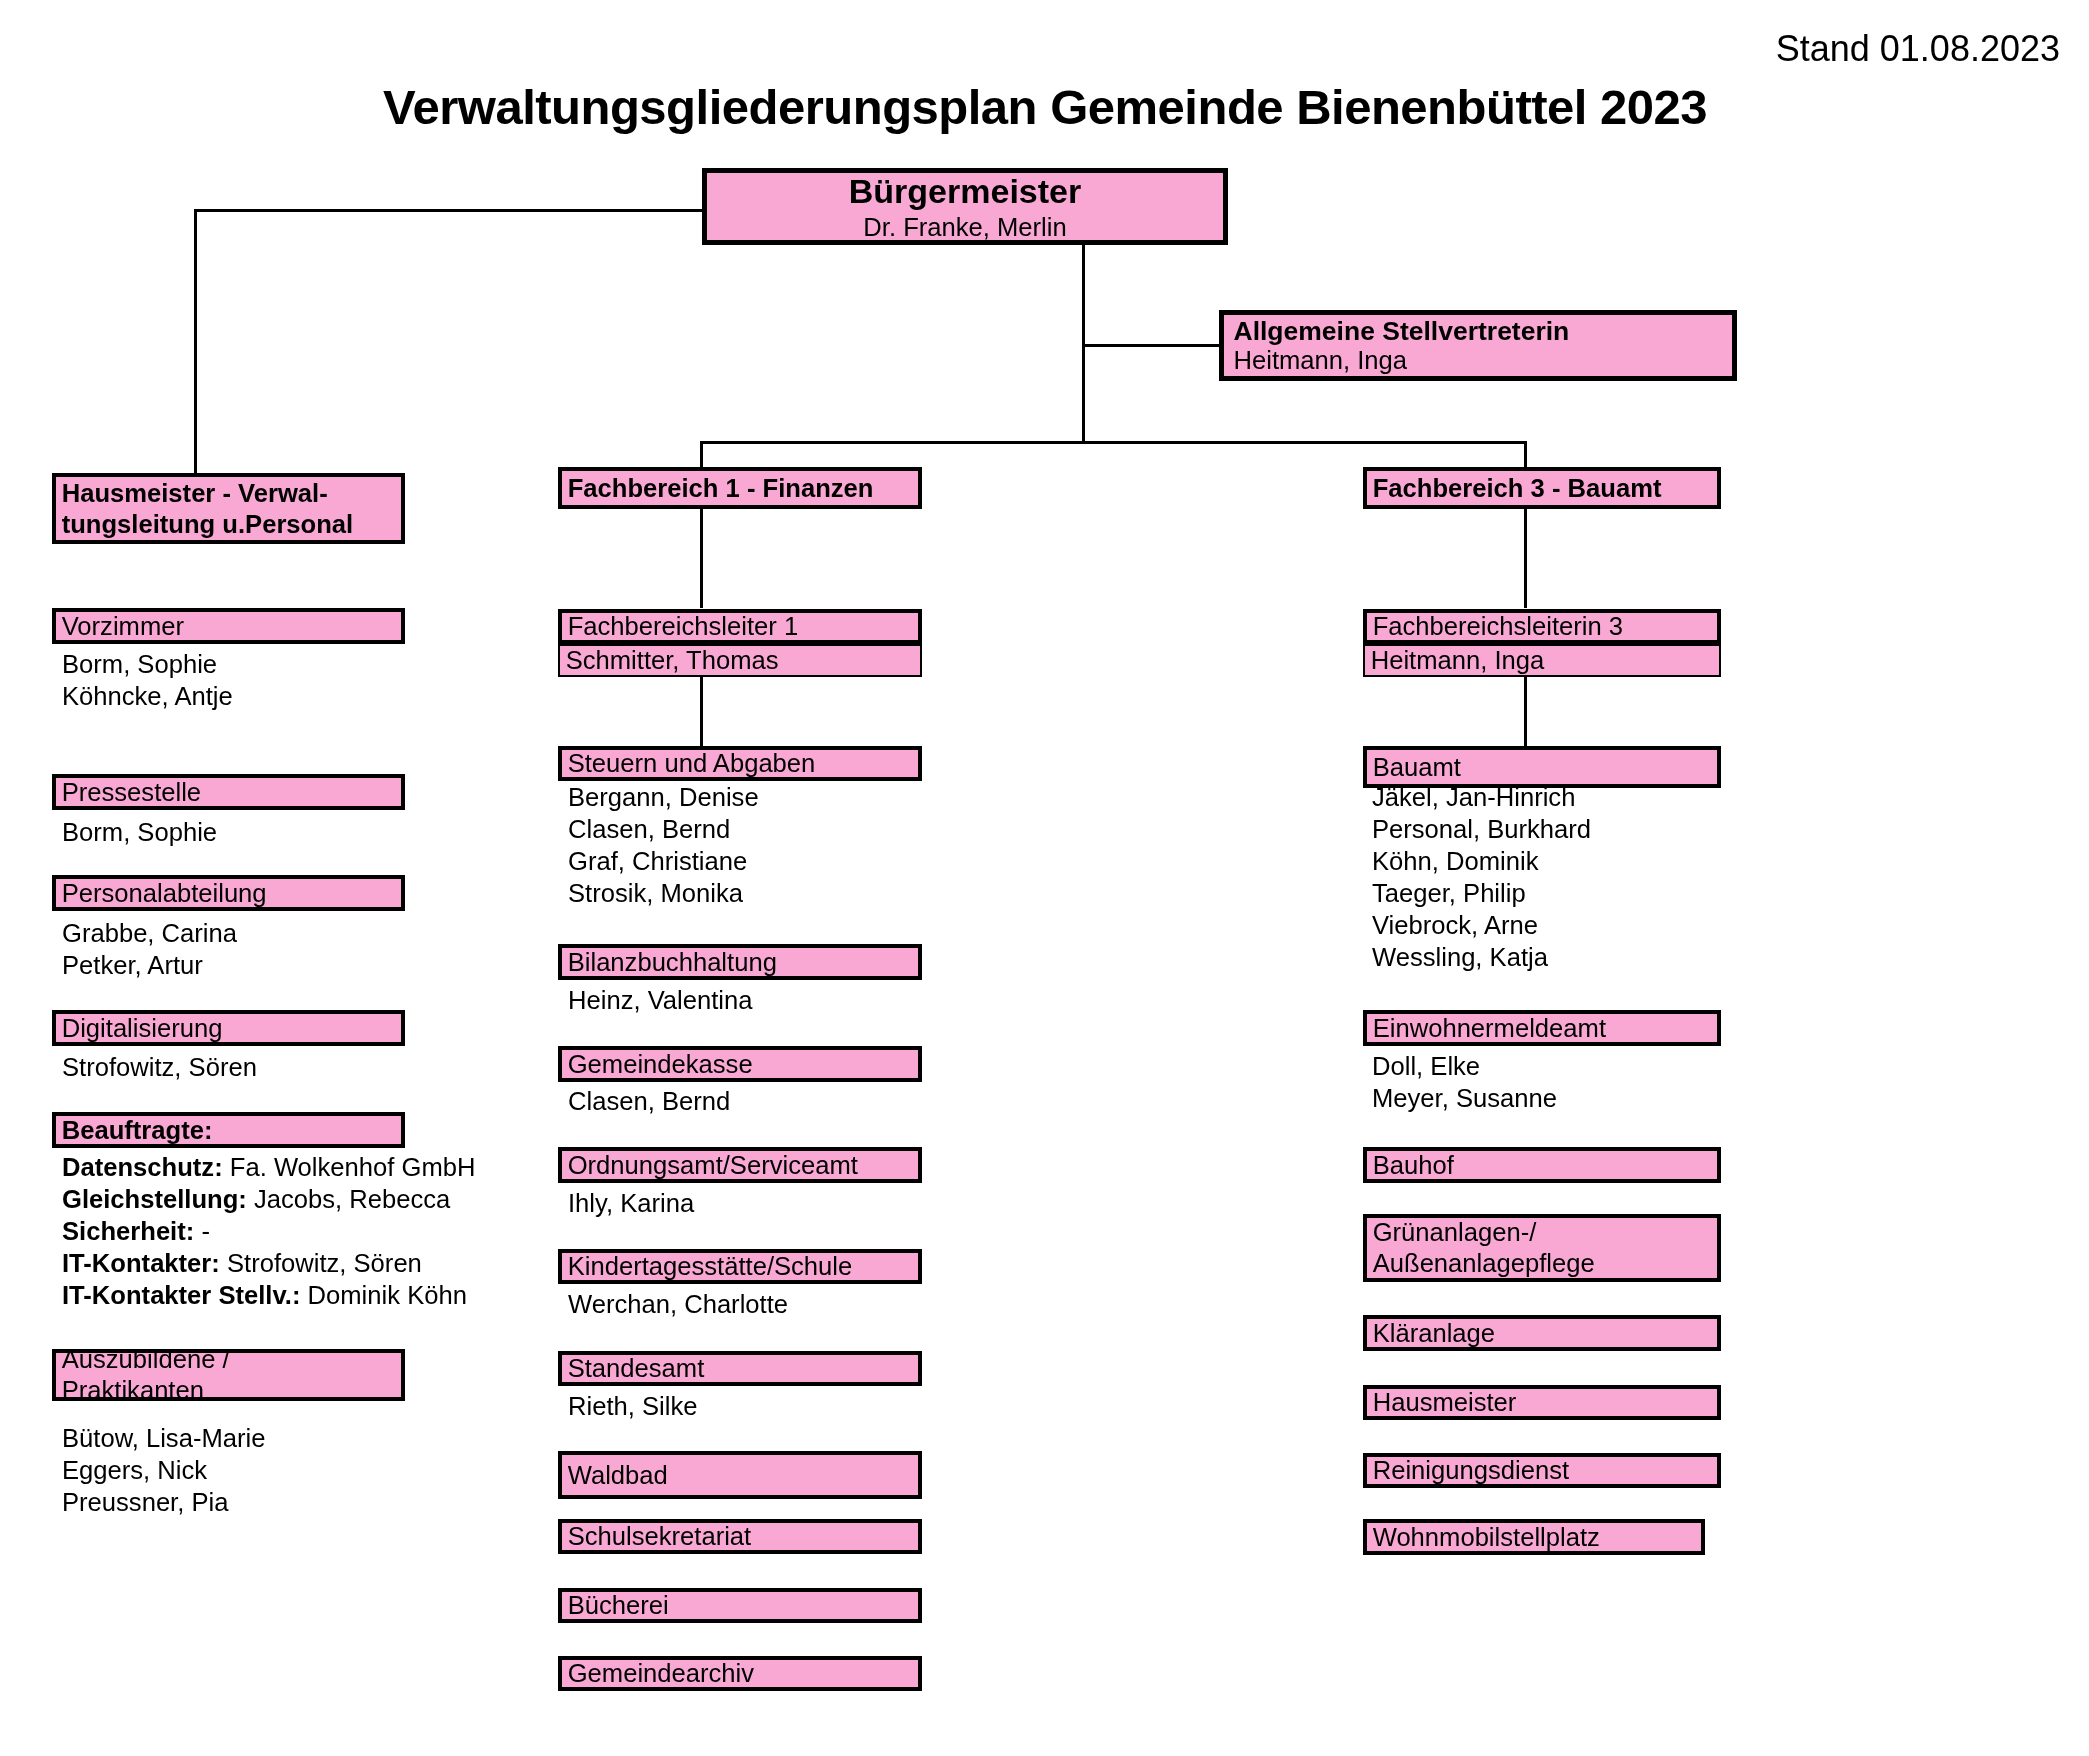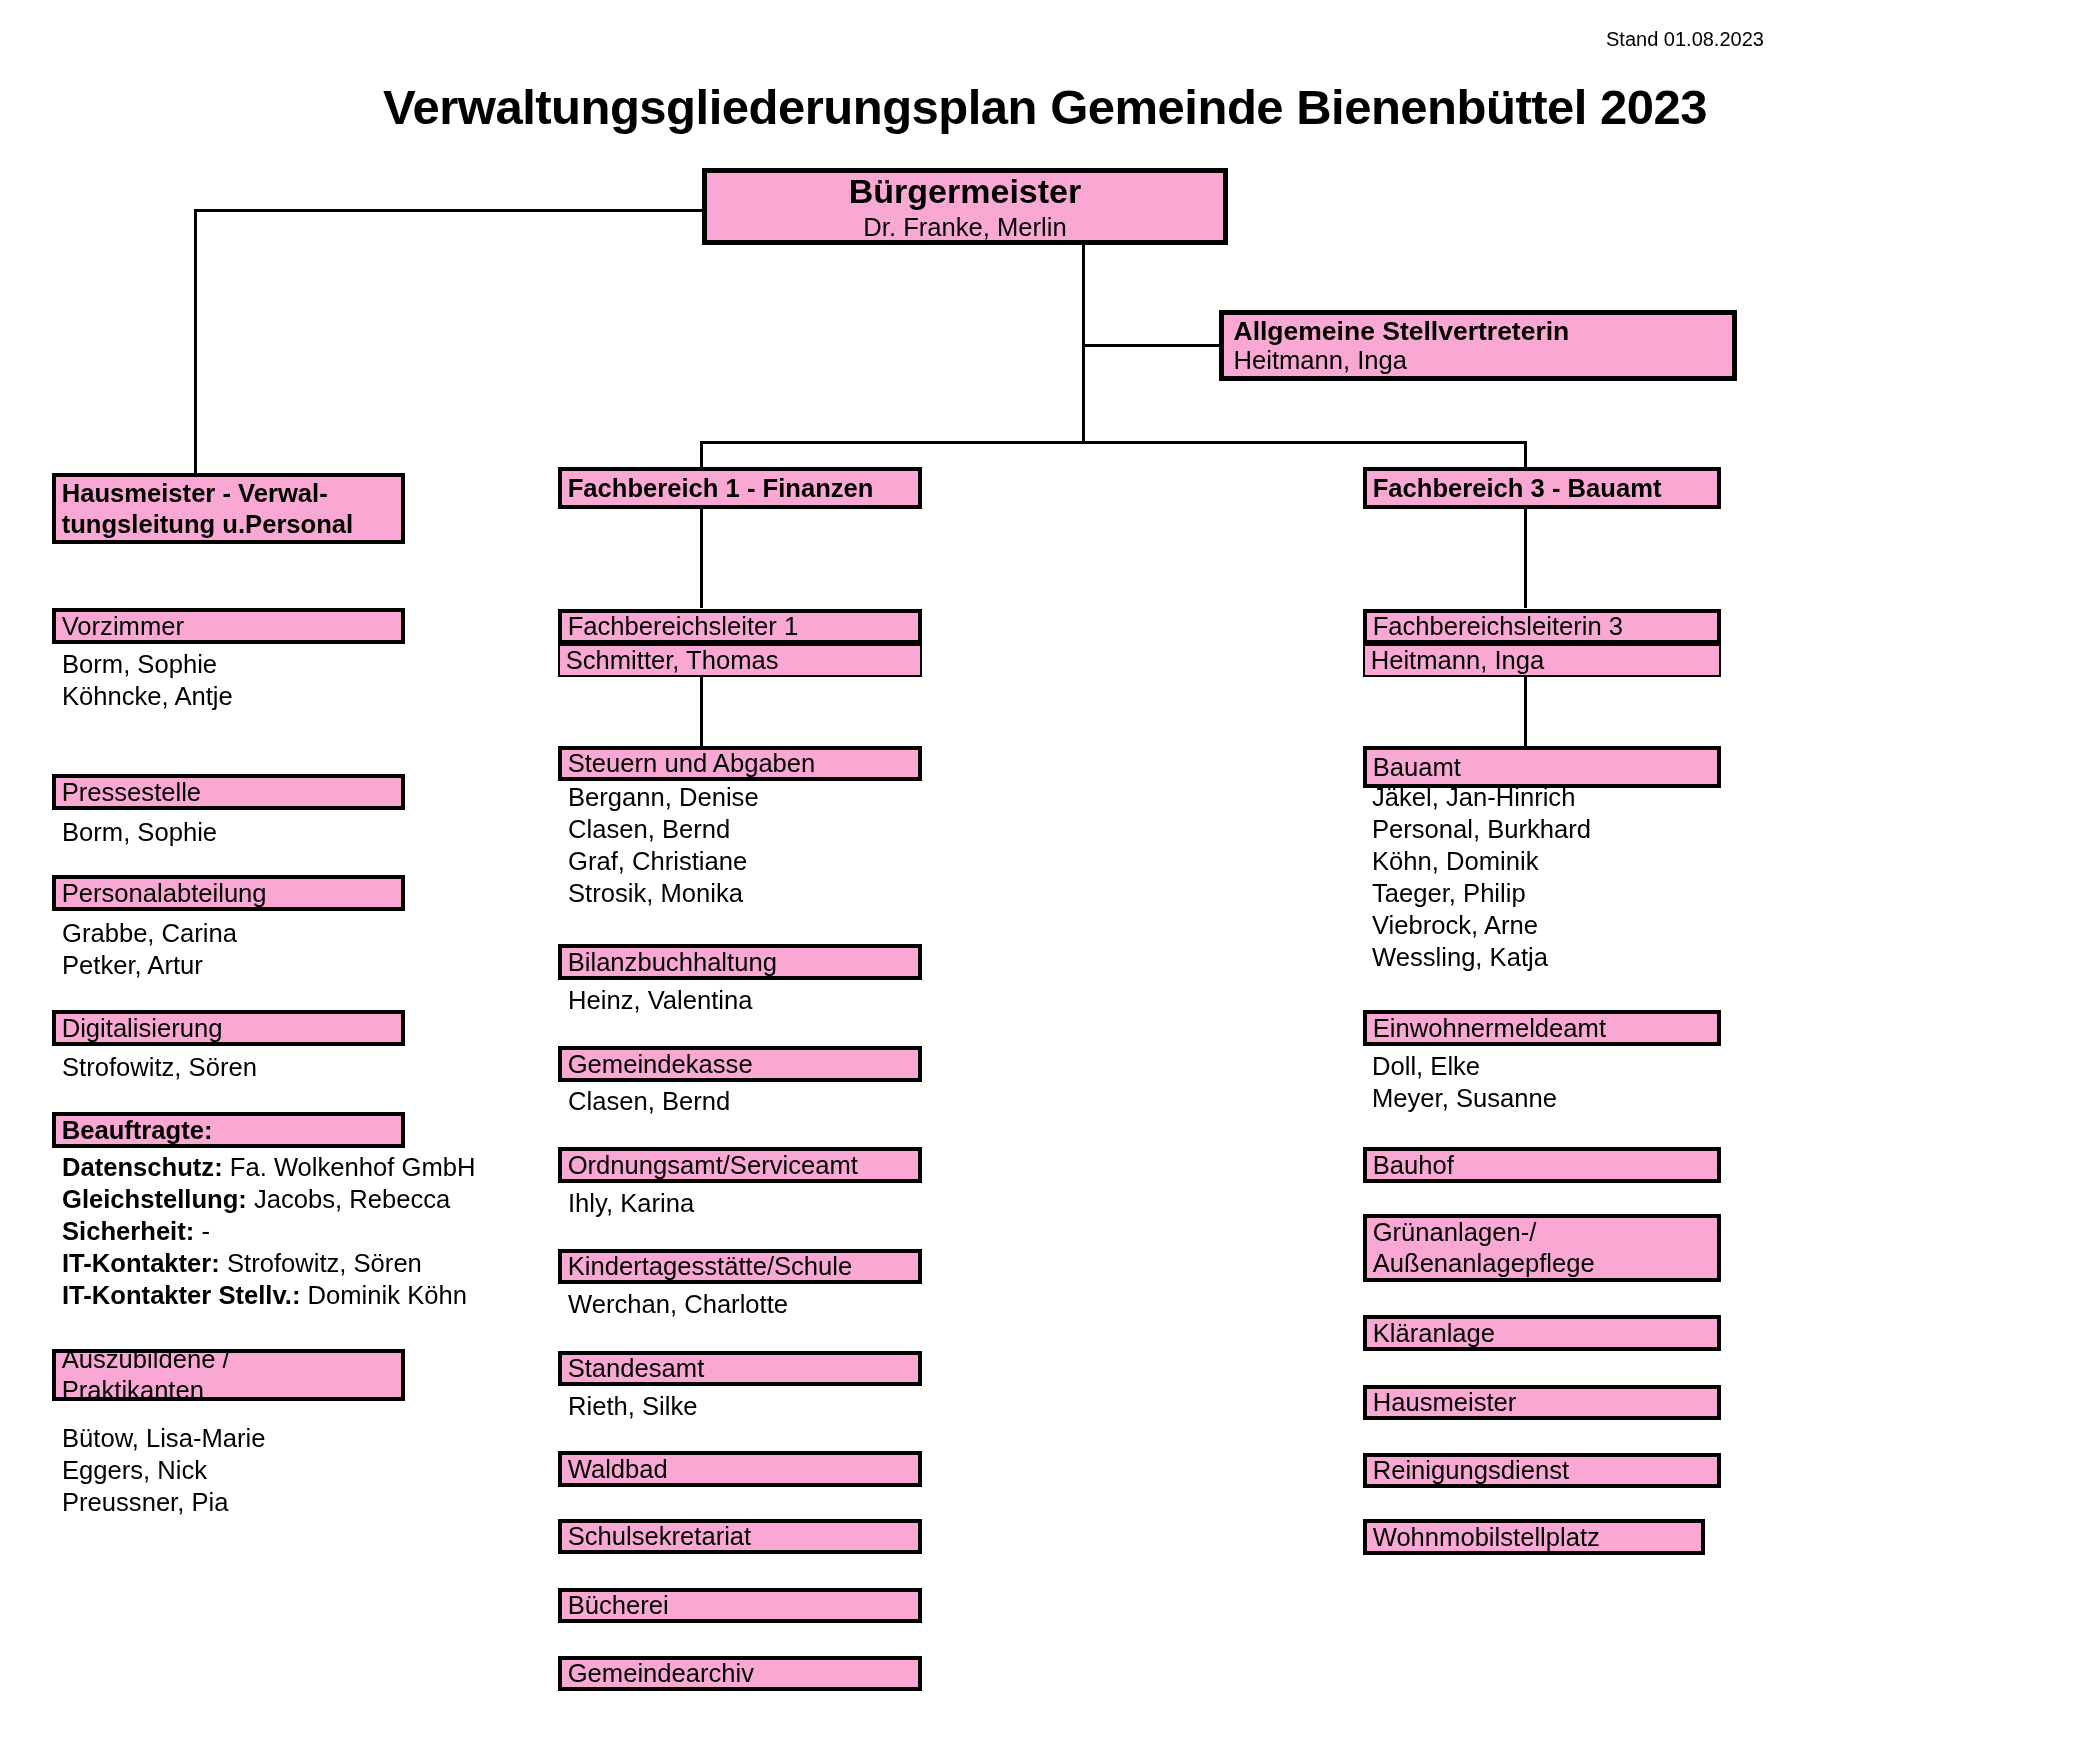--- a/index.html
+++ b/index.html
@@ -1,22 +1,22 @@
 <!DOCTYPE html>
 <html style="font-size:15px"><head>
 <meta charset="utf-8">
 <style>
   html,body { margin:0; padding:0; background:#ffffff; }
   #canvas {
     position:relative; width:2090px; height:1756px; background:#ffffff;
     font-family:"Liberation Sans", sans-serif; color:#000000; overflow:hidden;
   }
   .stand {
-    position:absolute; top:28px; left:1606px; width:454px; 
-    font-size:20px;
+    position:absolute; top:28px; left:1606px; width:454px; text-align:right;
+    font-size:36px;
   }
   .title {
     position:absolute; top:79px; left:0; width:2090px; text-align:center;
     font-size:49px; font-weight:700; letter-spacing:-0.5px;
   }
   .b {
     position:absolute; box-sizing:border-box; border:4.7px solid #000;
     background:#f9a8d4; display:flex; align-items:center;
     font-size:25.6px; line-height:31px; padding:0 5.7px; white-space:pre-line;
   }
@@ -140,21 +140,21 @@
   <div class="b" style="left:558px;top:1249px;width:364px;height:35px">Kindertagesstätte/Schule</div>
   <div class="names" style="left:568px;top:1288px">
       <div>Werchan, Charlotte</div>
     </div>
 
   <div class="b" style="left:558px;top:1351px;width:364px;height:35px">Standesamt</div>
   <div class="names" style="left:568px;top:1390px">
       <div>Rieth, Silke</div>
     </div>
 
-  <div class="b" style="left:558px;top:1451px;width:364px;height:36px">Waldbad</div>
+  <div class="b" style="left:558px;top:1451px;width:364px;height:48px">Waldbad</div>
   <div class="b" style="left:558px;top:1519px;width:364px;height:35px">Schulsekretariat</div>
   <div class="b" style="left:558px;top:1588px;width:364px;height:35px">Bücherei</div>
   <div class="b" style="left:558px;top:1656px;width:364px;height:35px">Gemeindearchiv</div>
 
   <div class="b bold hdr" style="left:1363px;top:467px;width:358px;height:42px">Fachbereich 3 - Bauamt</div>
   <div class="b" style="left:1363px;top:609px;width:358px;height:35px">Fachbereichsleiterin 3</div>
   <div class="b sub" style="left:1363px;top:644px;width:358px;height:33px">Heitmann, Inga</div>
 
   <div class="b" style="left:1363px;top:746px;width:358px;height:42px">Bauamt</div>
   <div class="names" style="left:1372px;top:781px">

